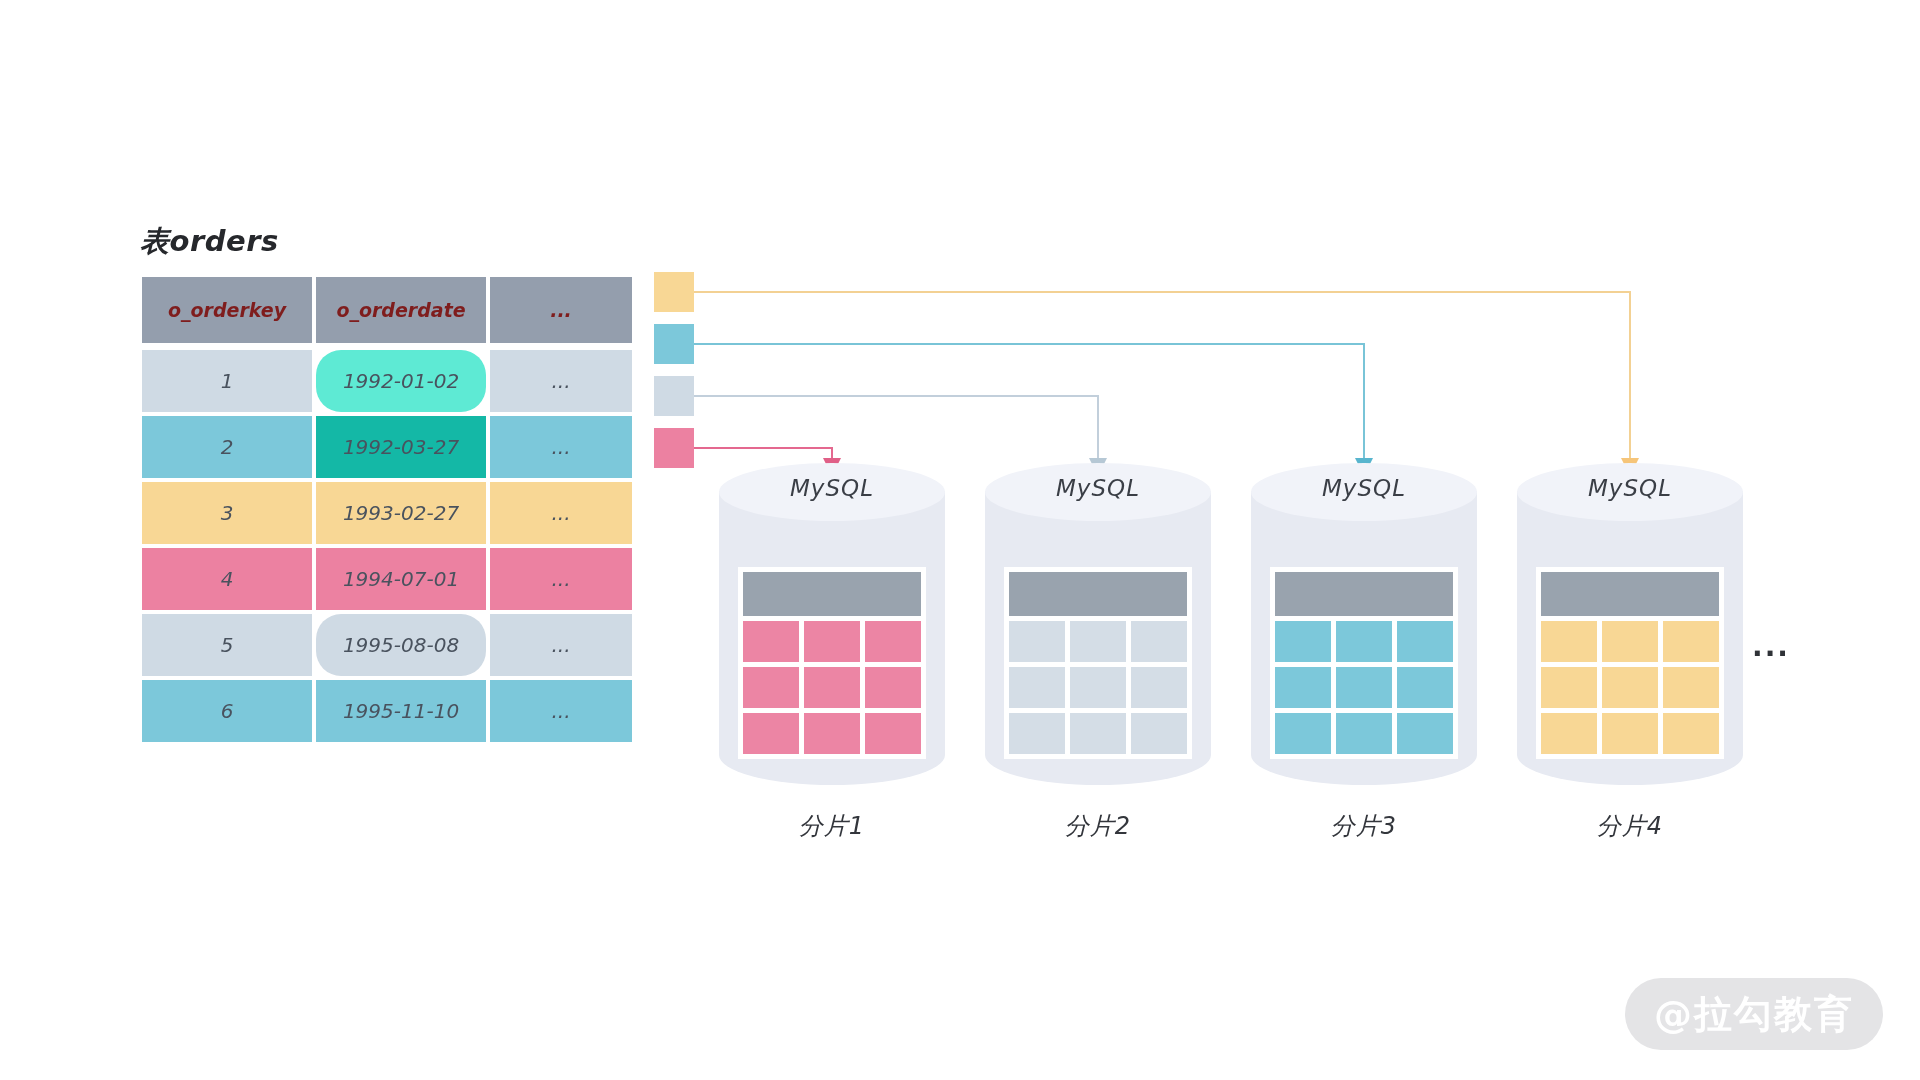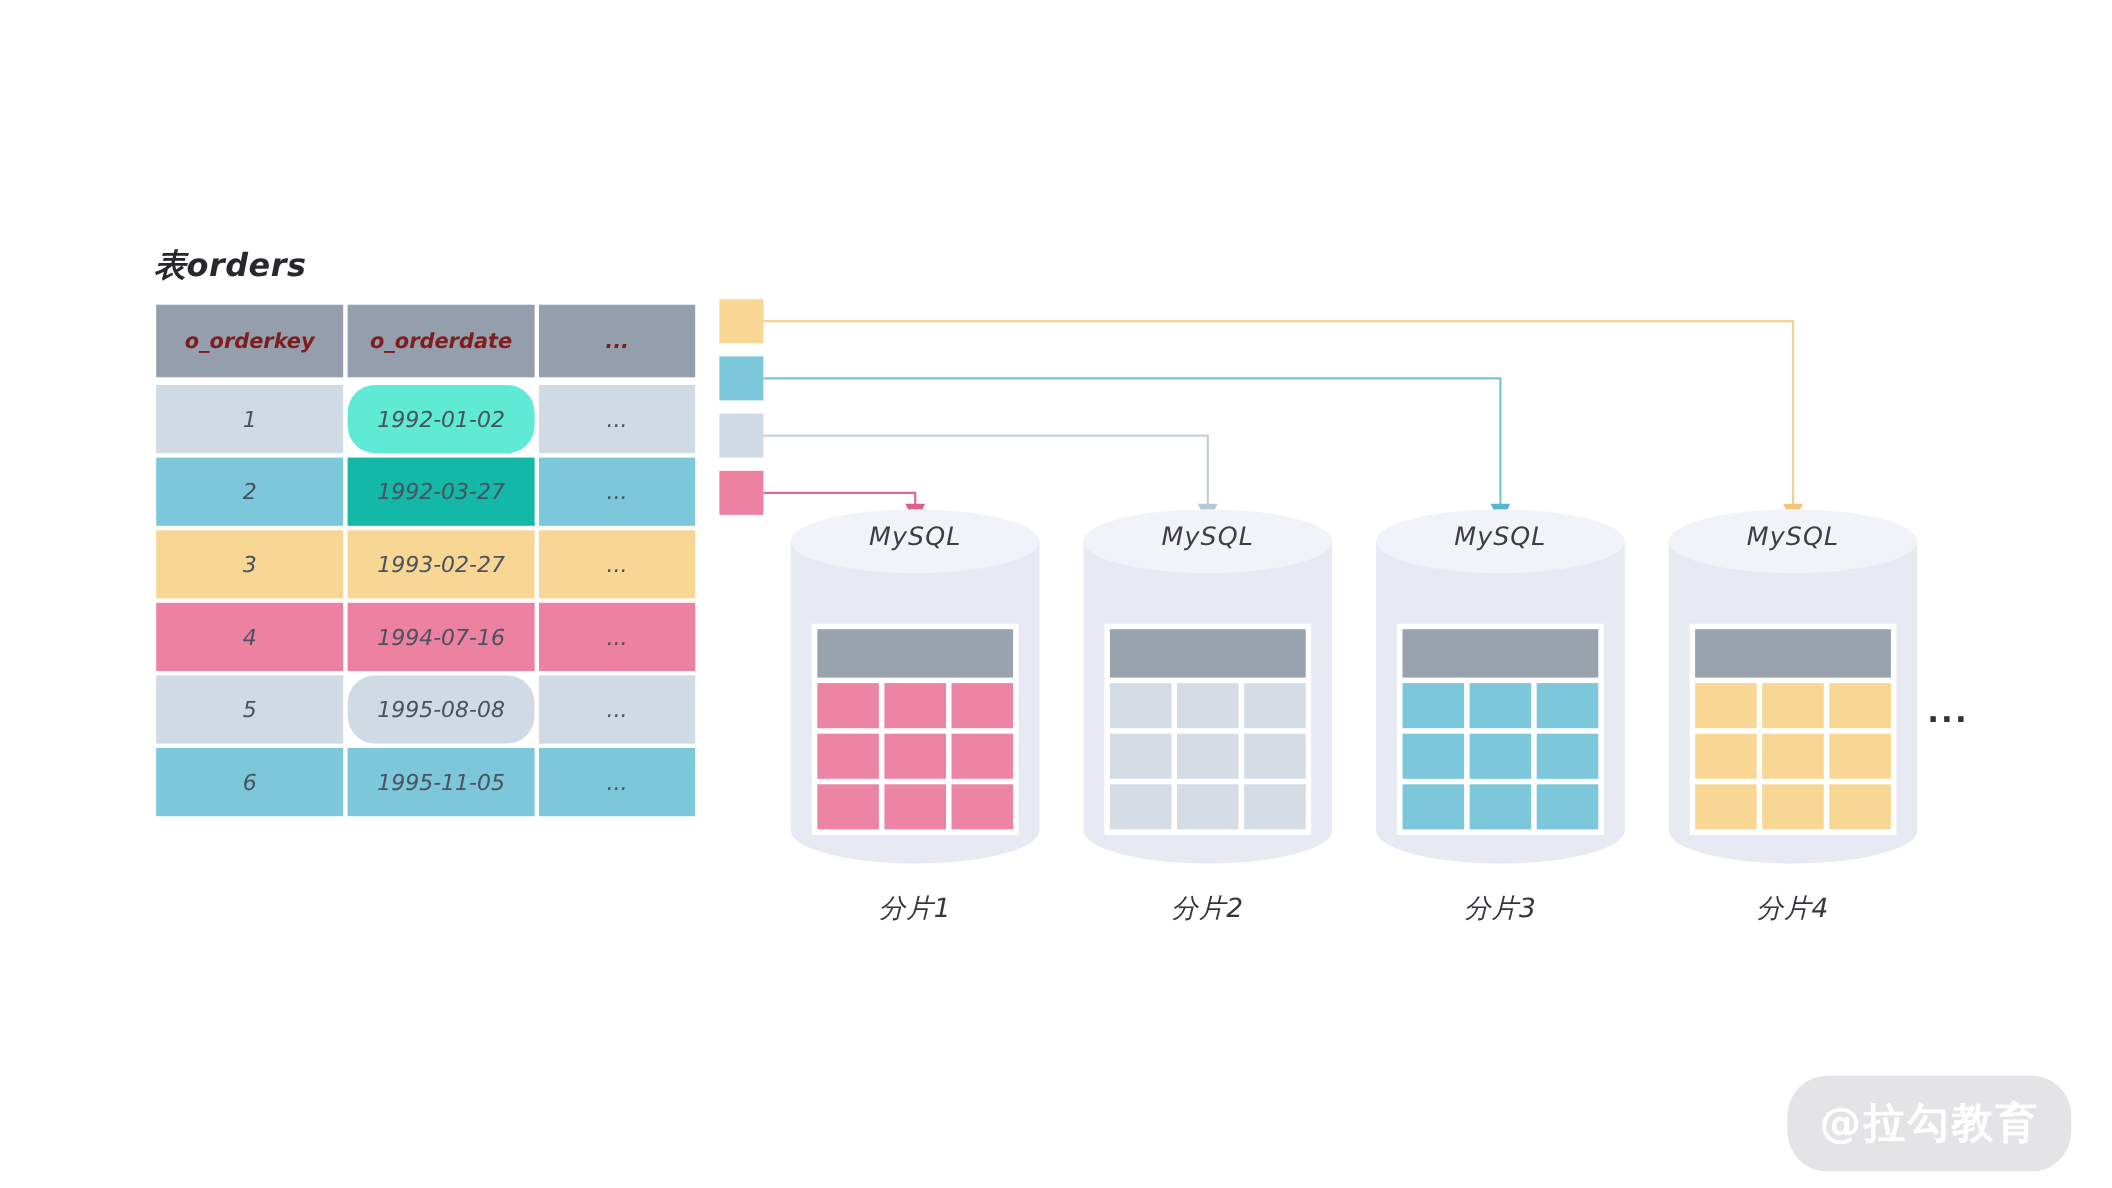--- a/index.html
+++ b/index.html
@@ -54,21 +54,21 @@
     top:810px;width:226px;text-align:center;
     font-style:italic;font-size:24px;color:#33363c;letter-spacing:1px;
   }
   
   #more-ellipsis{
     left:1752px;top:630px;font-size:28px;font-weight:bold;color:#2f3237;
     letter-spacing:2px;
   }
   
   #watermark{
-    left:1625px;top:978px;width:258px;height:87px;border-radius:36px;
+    left:1625px;top:978px;width:258px;height:72px;border-radius:36px;
     background:#e4e4e6;color:#ffffff;font-size:38px;font-weight:bold;
     display:flex;align-items:center;justify-content:center;letter-spacing:2px;
   }
 </style>
 </head>
 <body>
 
 <div id="canvas">
 
   <div id="title" class="abs">表orders</div>
@@ -90,31 +90,31 @@
         <div class="cell c2" style="background: #14b8a6;">1992-03-27</div>
         <div class="cell c3" style="background: rgb(124, 200, 218);">...</div>
       </div>
       <div class="trow">
         <div class="cell c1" style="background: rgb(248, 215, 149);">3</div>
         <div class="cell c2" style="background: rgb(248, 215, 149);">1993-02-27</div>
         <div class="cell c3" style="background: rgb(248, 215, 149);">...</div>
       </div>
       <div class="trow">
         <div class="cell c1" style="background: rgb(236, 129, 161);">4</div>
-        <div class="cell c2" style="background: rgb(236, 129, 161);">1994-07-16</div>
+        <div class="cell c2" style="background: rgb(236, 129, 161);">1994-07-01</div>
         <div class="cell c3" style="background: rgb(236, 129, 161);">...</div>
       </div>
       <div class="trow">
         <div class="cell c1" style="background: rgb(207, 218, 228);">5</div>
         <div class="cell c2" style="background: rgb(207, 218, 228); border-radius: 25px;">1995-08-08</div>
         <div class="cell c3" style="background: rgb(207, 218, 228);">...</div>
       </div>
       <div class="trow">
         <div class="cell c1" style="background: rgb(124, 200, 218);">6</div>
-        <div class="cell c2" style="background: rgb(124, 200, 218);">1995-11-05</div>
+        <div class="cell c2" style="background: rgb(124, 200, 218);">1995-11-10</div>
         <div class="cell c3" style="background: rgb(124, 200, 218);">...</div>
       </div>
     </div>
 
   <div id="legend">
 
   <div class="abs swatch" style="top: 272px; background: rgb(248, 215, 149);"></div>
       <div class="abs swatch" style="top: 324px; background: rgb(124, 200, 218);"></div>
       <div class="abs swatch" style="top: 376px; background: rgb(207, 218, 228);"></div>
       <div class="abs swatch" style="top: 428px; background: rgb(236, 129, 161);"></div>

